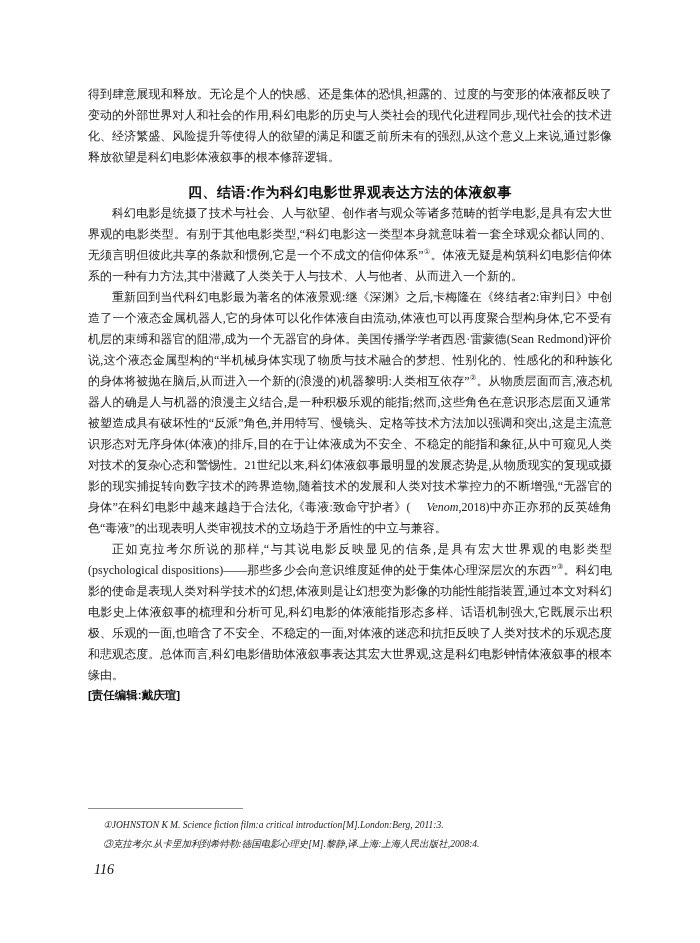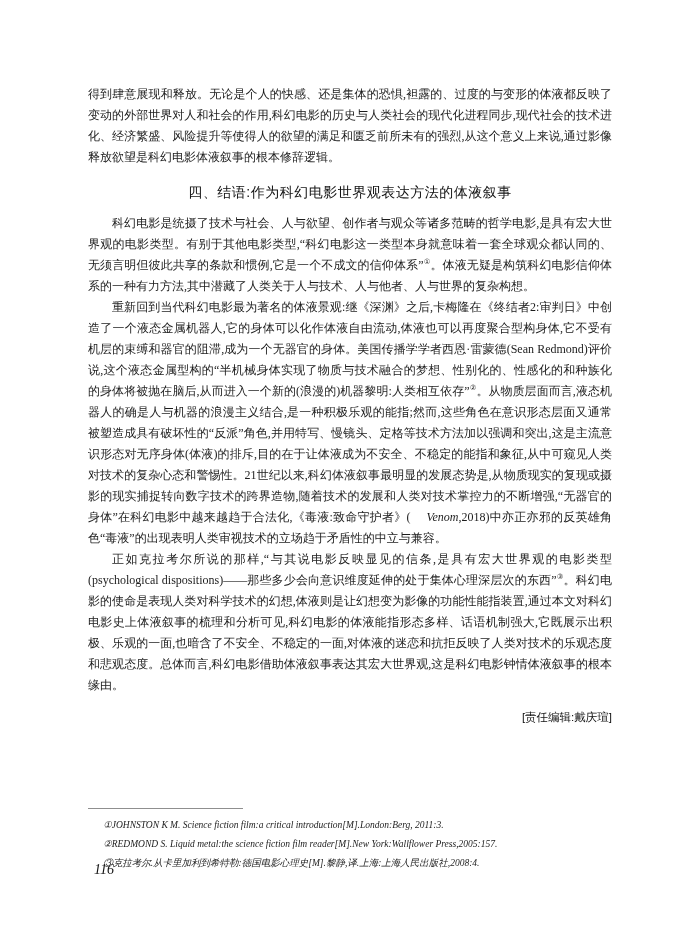--- a/index.html
+++ b/index.html
@@ -29,33 +29,32 @@
   }
   .para.no-indent { text-indent: 0; }
   .para sup {
     font-size: 0.62em;
     vertical-align: super;
     line-height: 0;
   }
   .para i { font-style: italic; margin-left: 16px; }
   .section-heading {
     font-family: "Liberation Sans", "DejaVu Sans", sans-serif;
-    font-weight: normal;
+    font-weight: bold;
     font-size: 14px;
     line-height: 20px;
     text-align: center;
     letter-spacing: 0.5px;
-    margin: 14px 0 11px 0;
+    margin: 14px 0 1px 0;
     color: #111111;
   }
   .editor-credit {
-    margin-top: 12px;
-    text-align: right;
+    text-align: left;
     font-family: "Liberation Sans", "DejaVu Sans", sans-serif;
-    font-weight: normal;
+    font-weight: bold;
     font-size: 11.5px;
     line-height: 18px;
     color: #111111;
   }
   .footnote-block {
     position: absolute;
     left: 88px;
     right: 88px;
     top: 808px;
   }
@@ -87,31 +86,30 @@
 </head>
 <body>
 
 <div class="page">
   <div class="content">
     <p class="para no-indent"><span>得到肆意展现和释放。无论是个人的快感、还是集体的恐惧,袒露的、过度的与变形的体液都反映了变动的外部世界对人和社会的作用,科幻电影的历史与人类社会的现代化进程同步,现代社会的技术进化、经济繁盛、风险提升等使得人的欲望的满足和匮乏前所未有的强烈,从这个意义上来说,通过影像释放欲望是科幻电影体液叙事的根本修辞逻辑。</span></p>
 
     <h2 class="section-heading">四、结语:作为科幻电影世界观表达方法的体液叙事</h2>
 
     <div id="section-paragraphs">
-        <p class="para"><span>科幻电影是统摄了技术与社会、人与欲望、创作者与观众等诸多范畴的哲学电影,是具有宏大世界观的电影类型。有别于其他电影类型,“科幻电影这一类型本身就意味着一套全球观众都认同的、无须言明但彼此共享的条款和惯例,它是一个不成文的信仰体系”</span><sup>①</sup><span>。体液无疑是构筑科幻电影信仰体系的一种有力方法,其中潜藏了人类关于人与技术、人与他者、人与世界的复杂构想。</span></p>
+        <p class="para"><span>科幻电影是统摄了技术与社会、人与欲望、创作者与观众等诸多范畴的哲学电影,是具有宏大世界观的电影类型。有别于其他电影类型,“科幻电影这一类型本身就意味着一套全球观众都认同的、无须言明但彼此共享的条款和惯例,它是一个不成文的信仰体系”</span><sup>①</sup><span>。体液无疑是构筑科幻电影信仰体系的一种有力方法,其中潜藏了人类关于人与技术、人与他者、从而进入一个新的。</span></p>
         <p class="para"><span>重新回到当代科幻电影最为著名的体液景观:继《深渊》之后,卡梅隆在《终结者2:审判日》中创造了一个液态金属机器人,它的身体可以化作体液自由流动,体液也可以再度聚合型构身体,它不受有机层的束缚和器官的阻滞,成为一个无器官的身体。美国传播学学者西恩·雷蒙德(Sean Redmond)评价说,这个液态金属型构的“半机械身体实现了物质与技术融合的梦想、性别化的、性感化的和种族化的身体将被抛在脑后,从而进入一个新的(浪漫的)机器黎明:人类相互依存”</span><sup>②</sup><span>。从物质层面而言,液态机器人的确是人与机器的浪漫主义结合,是一种积极乐观的能指;然而,这些角色在意识形态层面又通常被塑造成具有破坏性的“反派”角色,并用特写、慢镜头、定格等技术方法加以强调和突出,这是主流意识形态对无序身体(体液)的排斥,目的在于让体液成为不安全、不稳定的能指和象征,从中可窥见人类对技术的复杂心态和警惕性。21世纪以来,科幻体液叙事最明显的发展态势是,从物质现实的复现或摄影的现实捕捉转向数字技术的跨界造物,随着技术的发展和人类对技术掌控力的不断增强,“无器官的身体”在科幻电影中越来越趋于合法化,《毒液:致命守护者》(</span><i>Venom</i><span>,2018)中亦正亦邪的反英雄角色“毒液”的出现表明人类审视技术的立场趋于矛盾性的中立与兼容。</span></p>
         <p class="para"><span>正如克拉考尔所说的那样,“与其说电影反映显见的信条,是具有宏大世界观的电影类型(psychological dispositions)——那些多少会向意识维度延伸的处于集体心理深层次的东西”</span><sup>③</sup><span>。科幻电影的使命是表现人类对科学技术的幻想,体液则是让幻想变为影像的功能性能指装置,通过本文对科幻电影史上体液叙事的梳理和分析可见,科幻电影的体液能指形态多样、话语机制强大,它既展示出积极、乐观的一面,也暗含了不安全、不稳定的一面,对体液的迷恋和抗拒反映了人类对技术的乐观态度和悲观态度。总体而言,科幻电影借助体液叙事表达其宏大世界观,这是科幻电影钟情体液叙事的根本缘由。</span></p>
       </div>
 
     <div class="editor-credit">[责任编辑:戴庆瑄]</div>
   </div>
 
   <div class="footnote-block">
     <div class="footnote-rule"></div>
     <div id="footnotes">
         <p class="footnote">①JOHNSTON K M. Science fiction film:a critical introduction[M].London:Berg, 2011:3.</p>
-        <p class="footnote">②REDMOND S. Liquid metal:the science fiction film reader[M].New York:Wallflower Press,2005:157.</p>
         <p class="footnote">③克拉考尔.从卡里加利到希特勒:德国电影心理史[M].黎静,译.上海:上海人民出版社,2008:4.</p>
       </div>
   </div>
 
   <div class="page-number">116</div>
 </div>
 
 </body></html>

